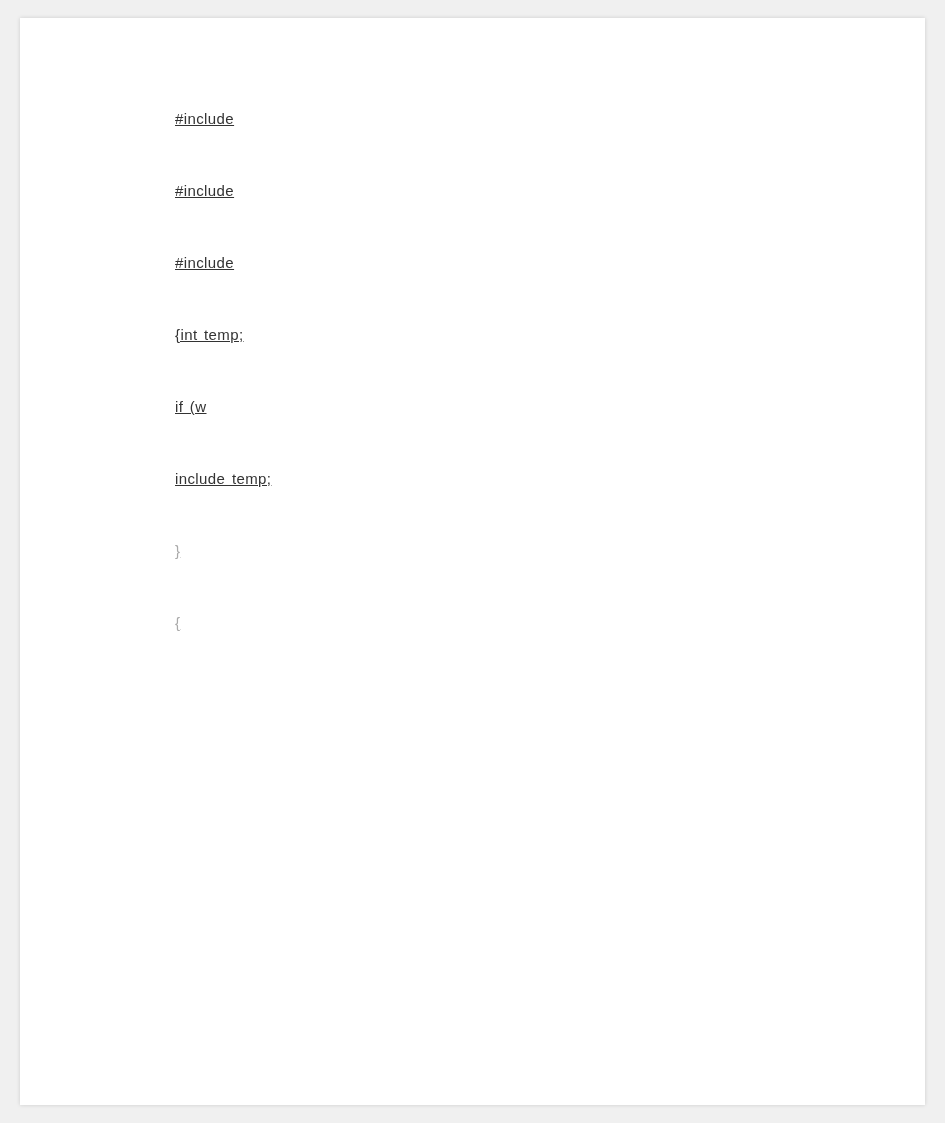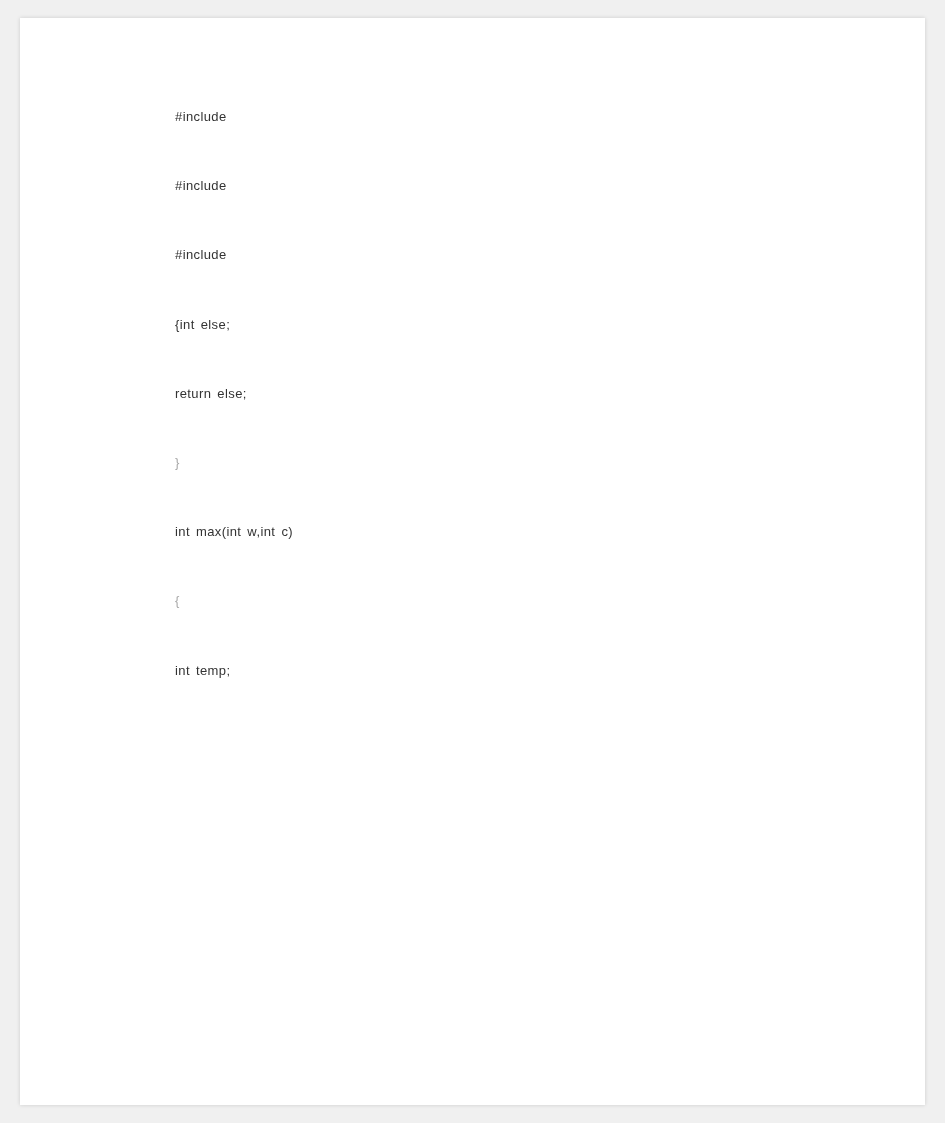--- a/index.html
+++ b/index.html
@@ -16,37 +16,37 @@
     margin: 18px 20px 18px 20px;
     width: 905px;
     height: 1087px;
     background: #ffffff;
     box-shadow: 0 0 4px rgba(0,0,0,0.15);
     padding-top: 90px;
     padding-left: 155px;
     padding-right: 80px;
   }
   .code-line {
-    font-size: 13px;
+    font-size: 15px;
     line-height: 1.4;
     color: #333333;
     margin: 0 0 51px 0;
     letter-spacing: 0.4px;
     word-spacing: 2px;
+    text-decoration: underline;
   }
   .code-line.pale {
     color: #a9a9a9;
   }
 </style>
 </head>
 <body>
 
 <div class="page">
   <p class="code-line">#include</p>
   <p class="code-line">#include</p>
   <p class="code-line">#include</p>
-  <p class="code-line">{int else;</p>
-  <p class="code-line">return else;</p>
+  <p class="code-line">{int temp;</p>
+  <p class="code-line">if (w</p>
+  <p class="code-line">include temp;</p>
   <p class="code-line pale">}</p>
-  <p class="code-line">int max(int w,int c)</p>
   <p class="code-line pale">{</p>
-  <p class="code-line">int temp;</p>
 </div>
 
 </body></html>

